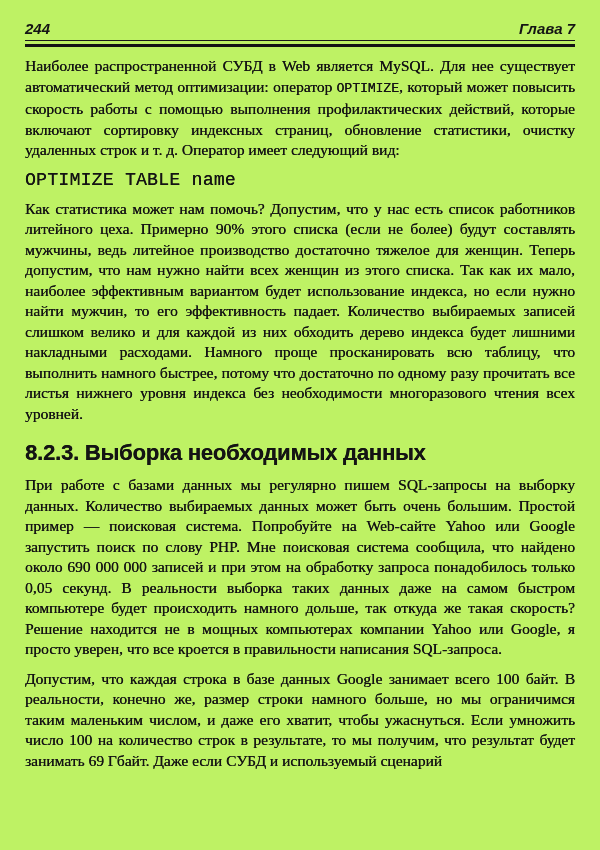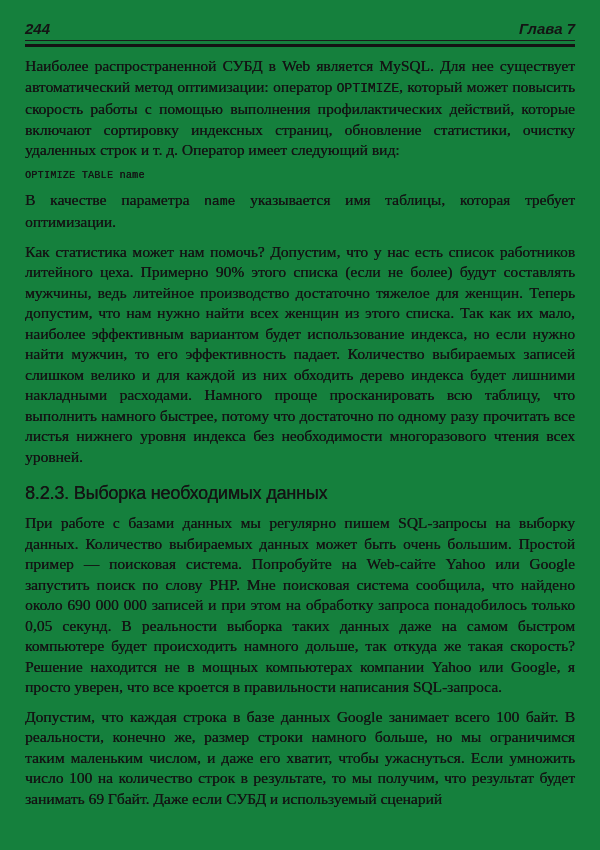--- a/index.html
+++ b/index.html
@@ -5,21 +5,21 @@
   html, body { margin: 0; padding: 0; }
   body {
     width: 600px; height: 850px;
     background: #efefed;
     font-family: "Liberation Serif", serif;
   }
   .page {
     box-sizing: border-box;
     width: 600px; height: 850px;
     padding: 20px 25px 0 25px;
-    background: #15803d;
+    background: #bef264;
     overflow: hidden;
     color: #141414;
   }
   
   .running-head {
     display: flex;
     justify-content: space-between;
     align-items: baseline;
     font-family: "Liberation Sans", sans-serif;
     font-weight: bold;
@@ -43,30 +43,30 @@
     text-shadow: 0.25px 0 0 currentColor; 
   }
   .mono {
     font-family: "Liberation Mono", "DejaVu Sans Mono", monospace;
     font-size: 13px;
     font-style: normal;
     text-shadow: 0.25px 0 0 currentColor;
   }
   .code-line {
     font-family: "Liberation Mono", "DejaVu Sans Mono", monospace;
-    font-size: 10px;
+    font-size: 18px;
     letter-spacing: 0.3px;
     margin: 4px 0 4px 0;
     white-space: pre;
     text-shadow: 0.25px 0 0 currentColor;
   }
   .section-heading {
     font-family: "Liberation Sans", sans-serif;
-    font-weight: normal;
-    font-size: 18px;
+    font-weight: bold;
+    font-size: 22px;
     letter-spacing: -0.2px;
     margin: 16px 0 8px 0;
     text-shadow: 0.3px 0 0 currentColor;
   }
 </style>
 </head>
 <body>
 
 <div class="page">
 
@@ -75,21 +75,20 @@
     <span>Глава 7</span>
   </div>
   <div class="head-rule"></div>
 
   <div class="body-text">
 
     <p><span>Наиболее распространенной СУБД в Web является MySQL. Для нее существует автоматический метод оптимизации: оператор </span><span class="mono">OPTIMIZE</span><span>, который может повысить скорость работы с помощью выполнения профилактических действий, которые включают сортировку индексных страниц, обновление статистики, очистку удаленных строк и т. д. Оператор имеет следующий вид:</span></p>
 
     <div class="code-line">OPTIMIZE TABLE name</div>
 
-    <p><span>В качестве параметра </span><span class="mono">name</span><span> указывается имя таблицы, которая требует оптимизации.</span></p>
 
 
     <p>Как статистика может нам помочь? Допустим, что у нас есть список работников литейного цеха. Примерно 90% этого списка (если не более) будут составлять мужчины, ведь литейное производство достаточно тяжелое для женщин. Теперь допустим, что нам нужно найти всех женщин из этого списка. Так как их мало, наиболее эффективным вариантом будет использование индекса, но если нужно найти мужчин, то его эффективность падает. Количество выбираемых записей слишком велико и для каждой из них обходить дерево индекса будет лишними накладными расходами. Намного проще просканировать всю таблицу, что выполнить намного быстрее, потому что достаточно по одному разу прочитать все листья нижнего уровня индекса без необходимости многоразового чтения всех уровней.</p>
 
     <h2 class="section-heading">8.2.3. Выборка необходимых данных</h2>
 
     <p>При работе с базами данных мы регулярно пишем SQL-запросы на выборку данных. Количество выбираемых данных может быть очень большим. Простой пример — поисковая система. Попробуйте на Web-сайте Yahoo или Google запустить поиск по слову PHP. Мне поисковая система сообщила, что найдено около 690 000 000 записей и при этом на обработку запроса понадобилось только 0,05 секунд. В реальности выборка таких данных даже на самом быстром компьютере будет происходить намного дольше, так откуда же такая скорость? Решение находится не в мощных компьютерах компании Yahoo или Google, я просто уверен, что все кроется в правильности написания SQL-запроса.</p>
 
     <p>Допустим, что каждая строка в базе данных Google занимает всего 100 байт. В реальности, конечно же, размер строки намного больше, но мы ограничимся таким маленьким числом, и даже его хватит, чтобы ужаснуться. Если умножить число 100 на количество строк в результате, то мы получим, что результат будет занимать 69 Гбайт. Даже если СУБД и используемый сценарий</p>
 

